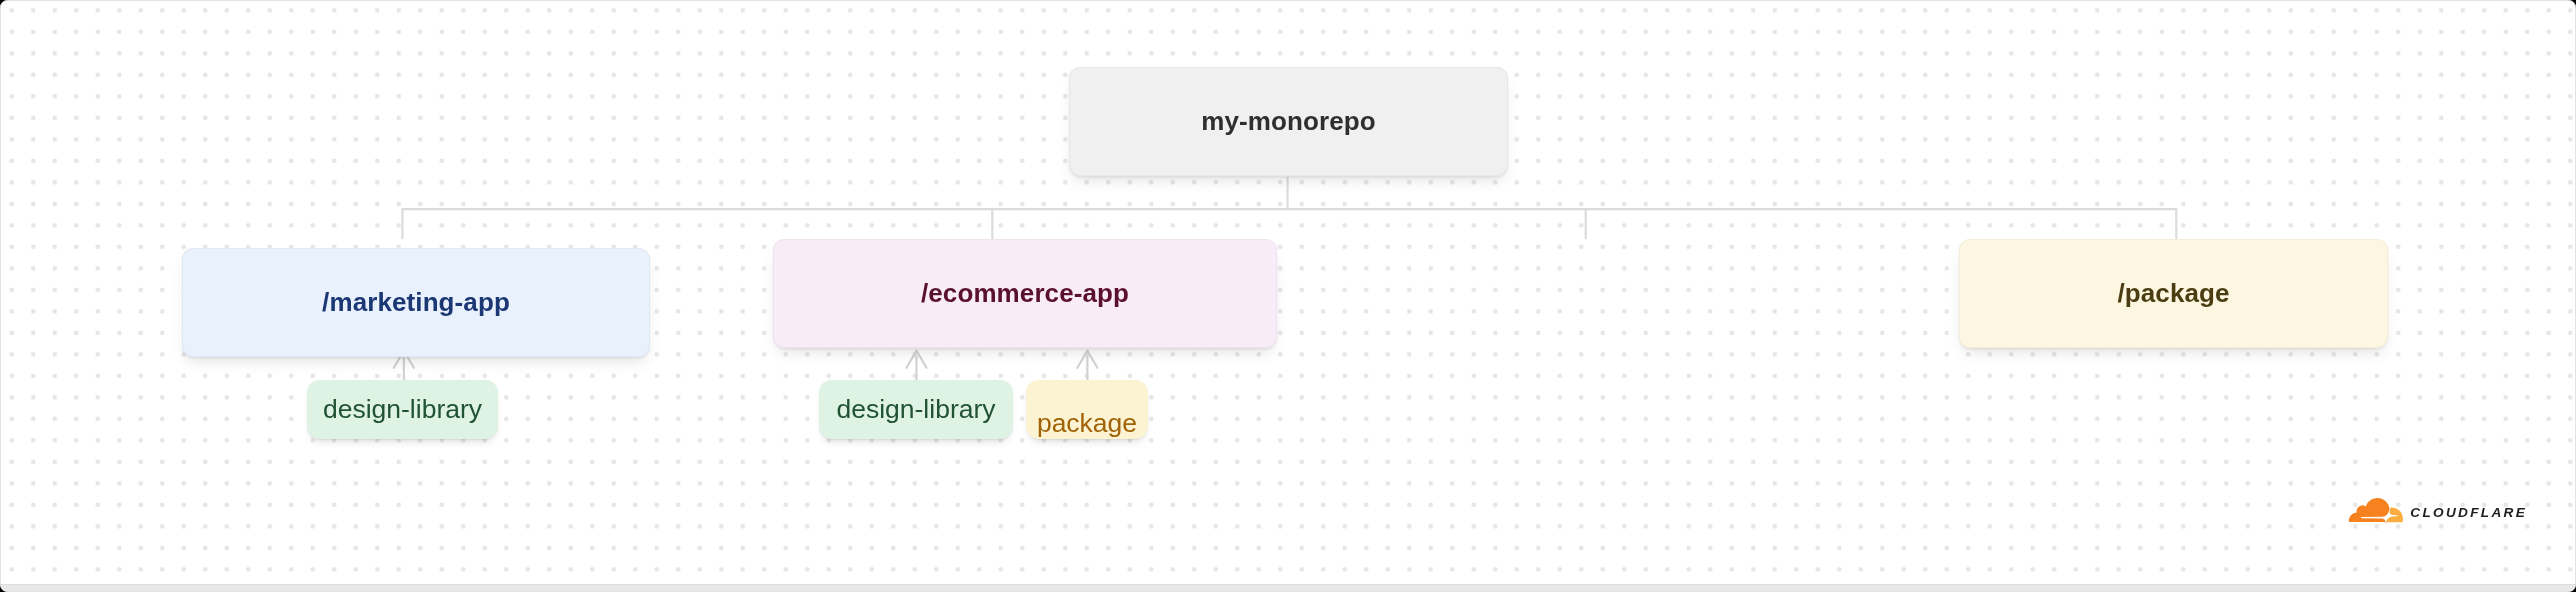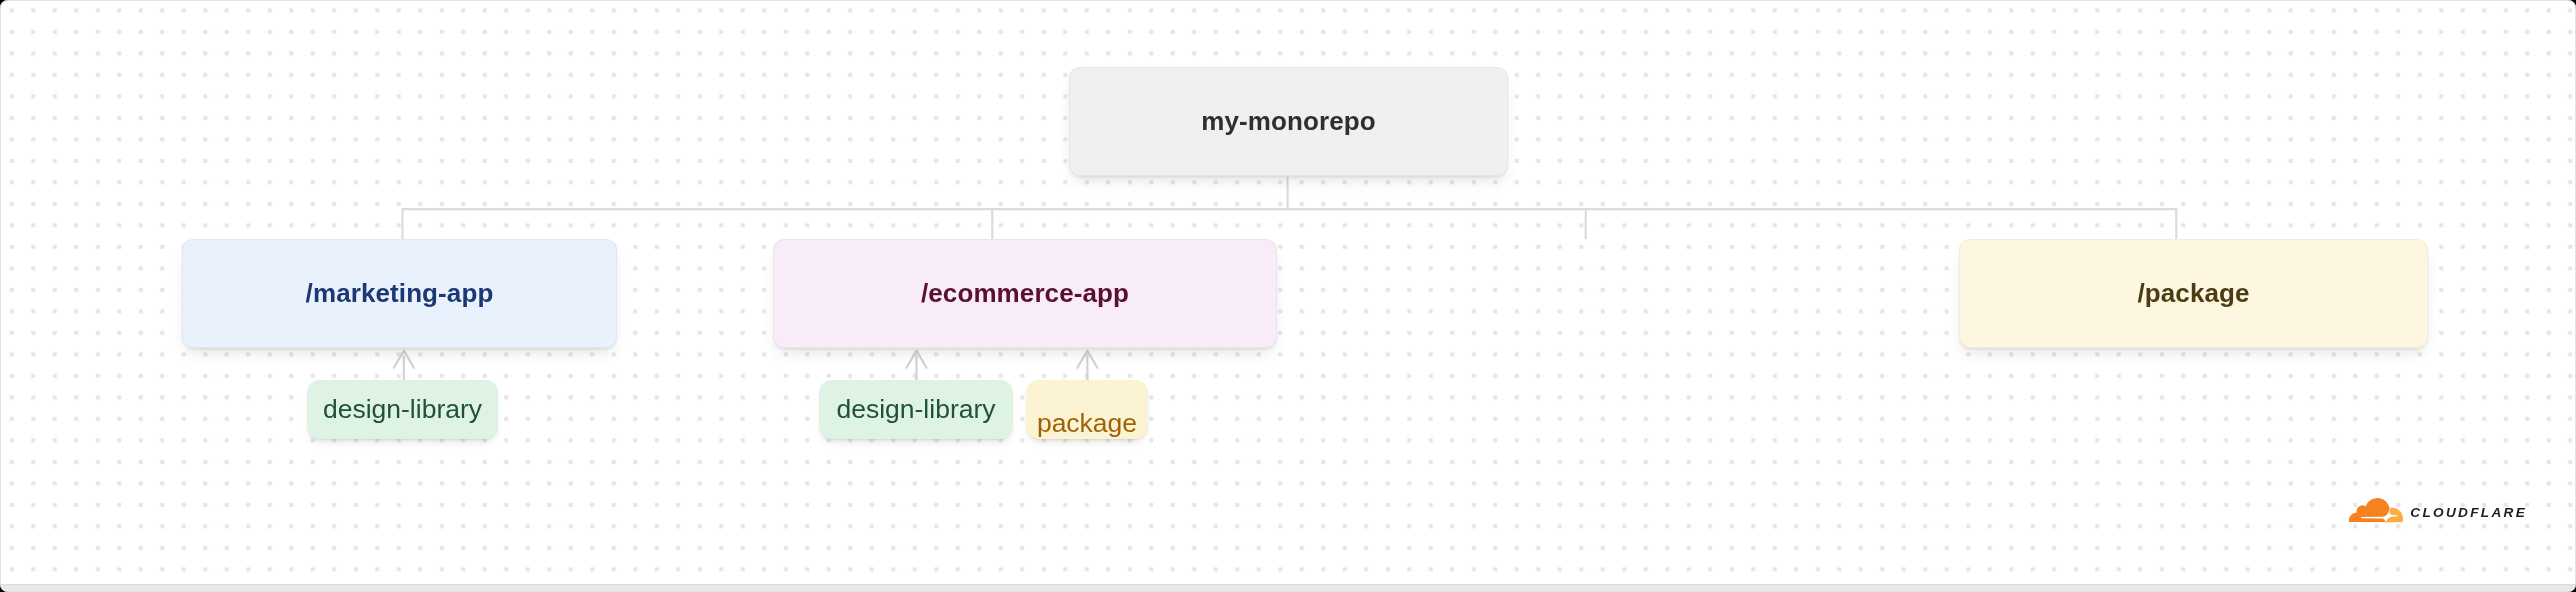--- a/index.html
+++ b/index.html
@@ -29,24 +29,24 @@
     position:absolute;
     top:238px;height:109px;
     border-radius:11.4px;
     display:flex;align-items:center;justify-content:center;
     font-weight:bold;font-size:26px;letter-spacing:0.1px;
     border:0.7px solid rgba(0,0,0,0.035);
     box-sizing:border-box;
     box-shadow:0 1.4px 2.1px rgba(0,0,0,.05), 0 8.6px 15.7px -5.7px rgba(0,0,0,.13);
   }
   .node-root{left:1068px;top:66px;width:439px;}
-  .node-c1{left:181px;width:435px;}
+  .node-c1{left:181px;width:468px;margin-top:9px;}
   .node-c2{left:772px;width:504px;}
   .node-c3{left:1367px;width:436px;}
-  .node-c4{left:1958px;width:469px;}
+  .node-c4{left:1958px;width:429px;}
   .tag{
     position:absolute;
     top:379px;height:59px;
     border-radius:13px;
     display:flex;align-items:center;justify-content:center;
     font-size:26.5px;font-weight:normal;
     box-sizing:border-box;
     box-shadow:0 0.7px 1.4px rgba(0,0,0,.05), 0 5.7px 10px -5.7px rgba(0,0,0,.18);
   }
   .tag-1{left:306px;width:191px;}

